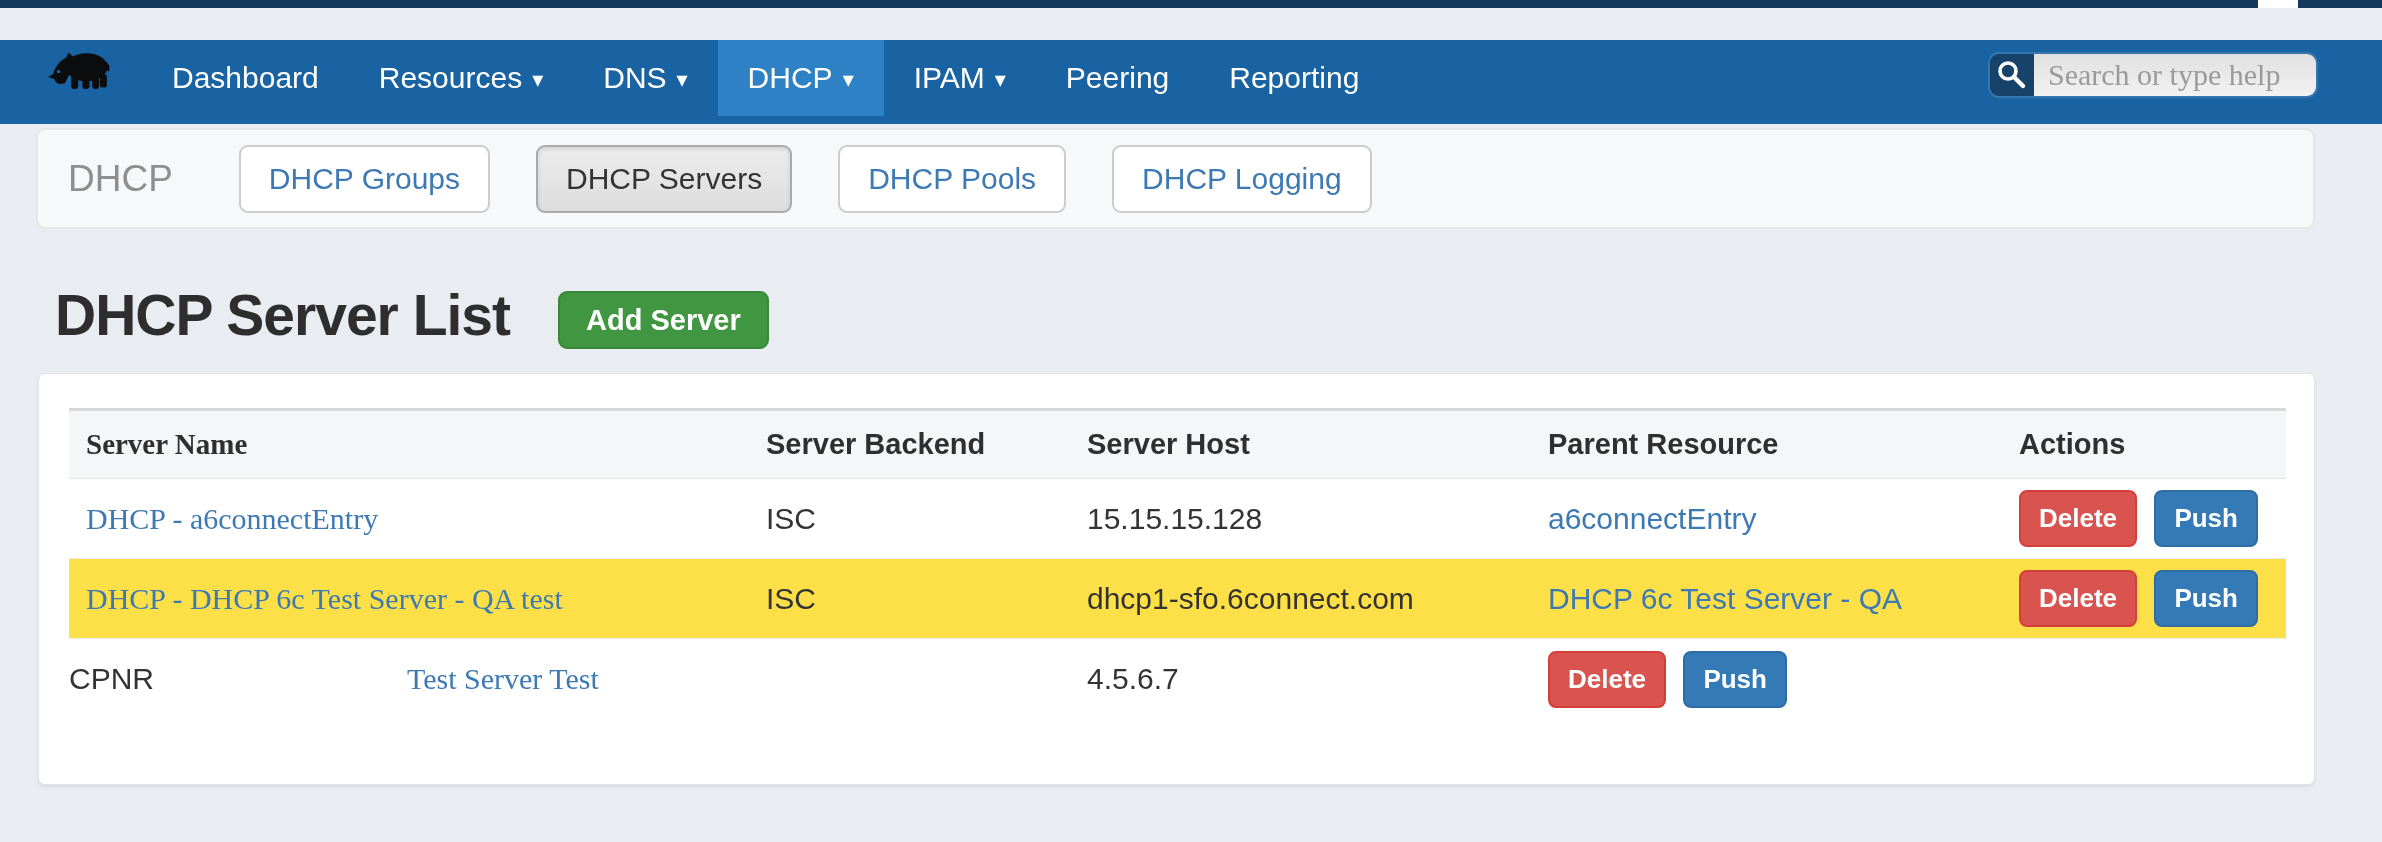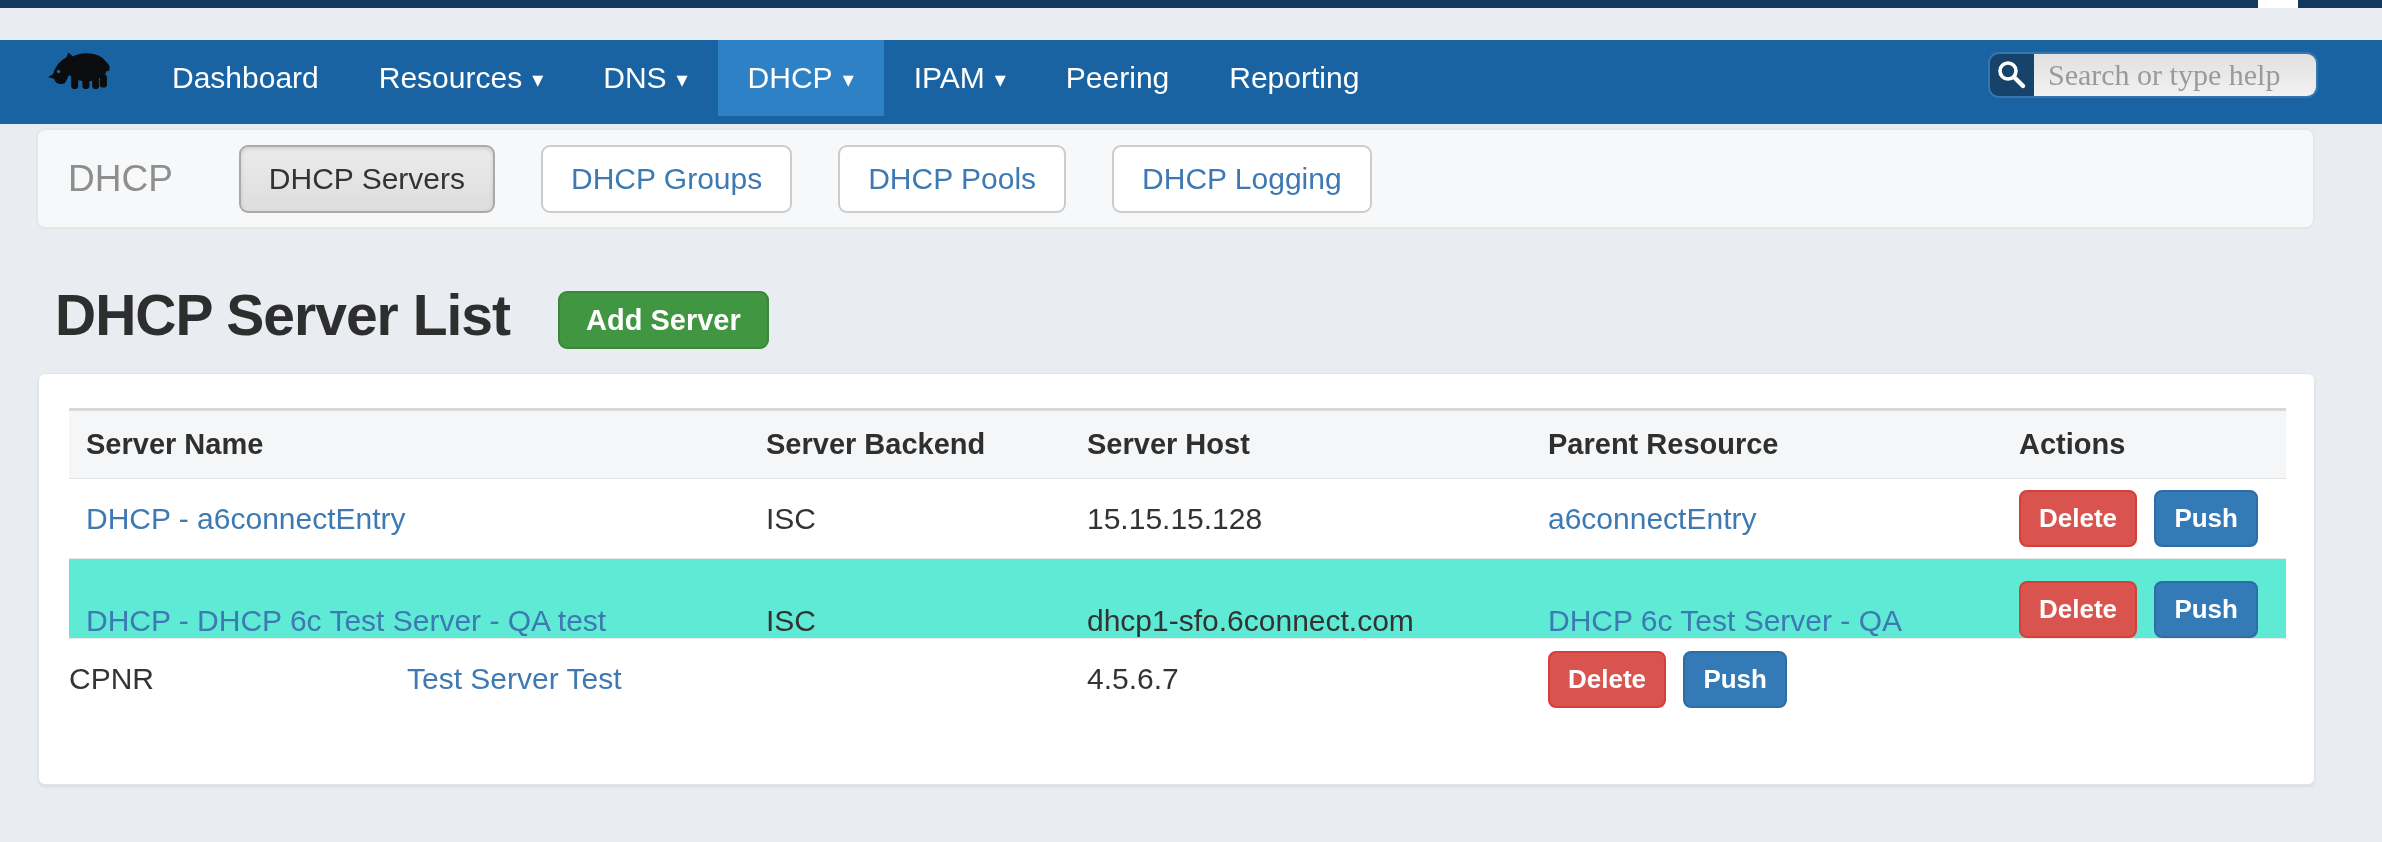--- a/index.html
+++ b/index.html
@@ -81,23 +81,23 @@
     background:#ffffff; border:1px solid #e2e5e8; border-radius:7px;
     box-shadow:0 2px 3px rgba(0,0,0,0.07);
   }
   .table { position:absolute; left:30px; top:34px; width:2217px; }
   .thead {
     display:flex; height:71px; align-items:center;
     background:#f5f6f7; border-top:3px solid #d8d8d8; border-bottom:1px solid #e3e3e3;
   }
   .th { font-size:29px; font-weight:bold; color:#2f2f2f; }
   .trow { display:flex; height:80px; align-items:center; border-bottom:1px solid #ebebeb; background:#ffffff; }
-  .trow.striped { background:#5eead4;align-items:flex-end; }
+  .trow.striped { background:#fde047; }
   .trow:last-child { border-bottom:none; }
-  .c1 { width:697px; padding-left:17px; }
+  .c1 { width:697px; padding-left:17px;font-family:Liberation Serif, serif; }
   .c2 { width:321px; }
   .c3 { width:461px; }
   .c4 { width:471px; }
   .c5 { flex:1; }
   .cell { font-size:30px; color:#333333; white-space:nowrap; overflow:hidden; }
   .link { color:#3d79b3; cursor:pointer; text-decoration:none; }
   .btn-delete, .btn-push {
     display:inline-block; font-size:26px; font-weight:bold; color:#ffffff;
     padding:11px 18px; border-radius:8px; cursor:pointer;
     font-family:"Liberation Sans","DejaVu Sans",sans-serif; border:2px solid transparent;
@@ -161,22 +161,22 @@
         <circle cx="13" cy="13" r="8" fill="none" stroke="#ffffff" stroke-width="3.6"></circle>
         <line x1="19" y1="19" x2="28" y2="28" stroke="#ffffff" stroke-width="4.4" stroke-linecap="round"></line>
       </svg>
     </div>
     <input class="search-input" type="text" placeholder="Search or type help" style="">
   </div>
 </div>
 
 <div class="subnav">
   <div class="subnav-label">DHCP</div>
+  <button class="subnav-btn">DHCP Groups</button>
   <button class="subnav-btn active">DHCP Servers</button>
-  <button class="subnav-btn">DHCP Groups</button>
   <button class="subnav-btn">DHCP Pools</button>
   <button class="subnav-btn">DHCP Logging</button>
 </div>
 
 <div class="page-title">DHCP Server List</div>
 <button class="add-btn">Add Server</button>
 
 <div class="panel">
   <div class="table">
 

